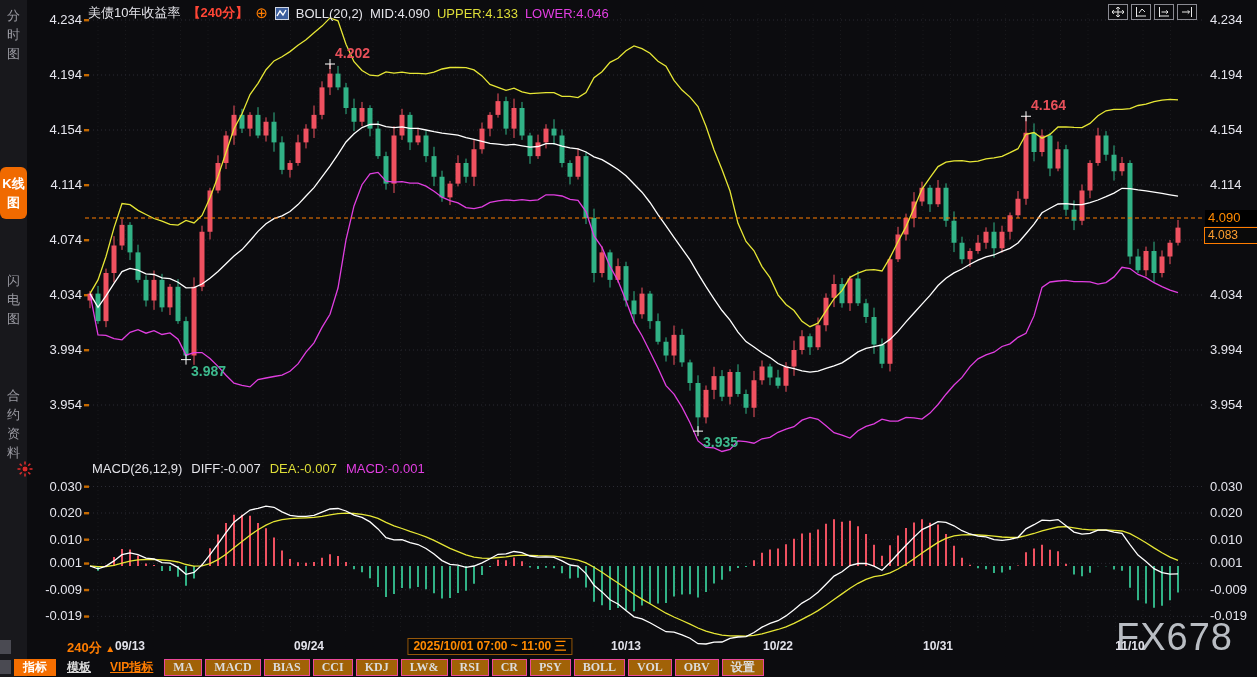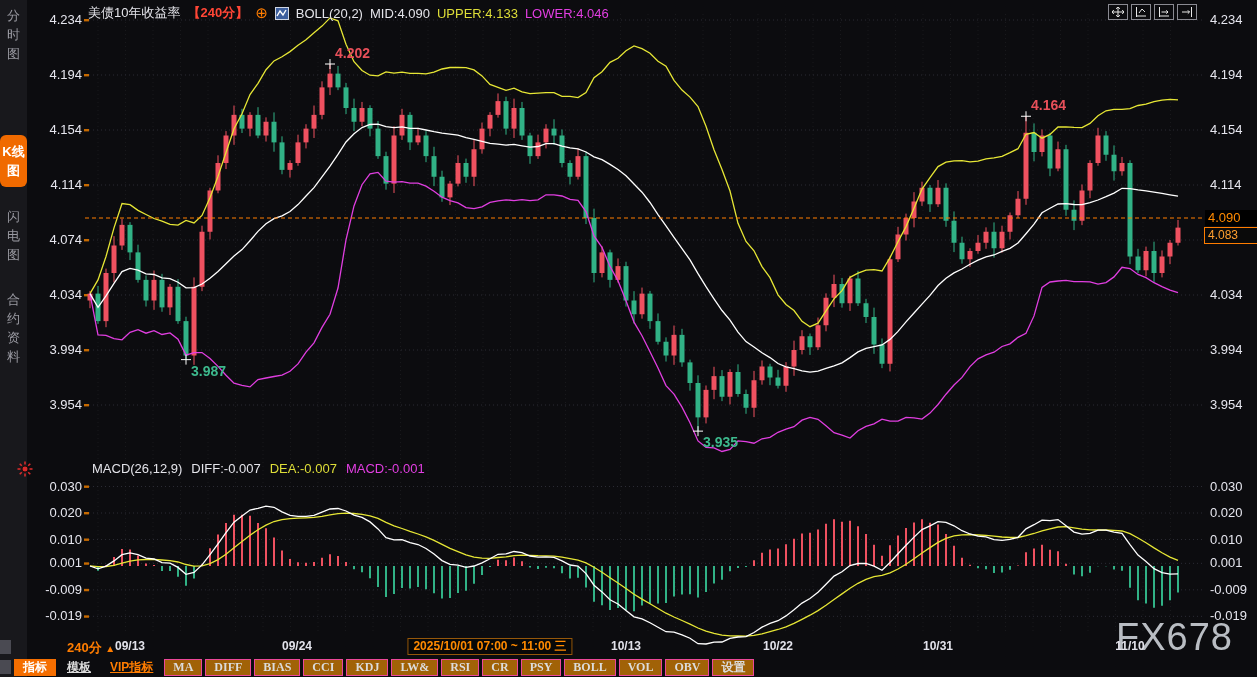--- a/index.html
+++ b/index.html
@@ -1,20 +1,20 @@
 <!DOCTYPE html>
 <html><head>
 <meta charset="utf-8">
 <style>
   html,body{margin:0;padding:0;background:#000;}
   #app{position:relative;width:1257px;height:677px;background:#0c0c0f;overflow:hidden;
        font-family:"Liberation Sans",sans-serif;-webkit-font-smoothing:antialiased;}
   .abs{position:absolute;}
   
-  #sidebar{position:absolute;left:0;top:0;width:27px;height:677px;background:#18181c;display:flex;flex-direction:column;align-items:center;}
+  #sidebar{position:absolute;left:0;top:0;width:27px;height:677px;background:#18181c;display:flex;flex-direction:column;align-items:center;gap:32px;}
   .side-item{width:17px;word-break:break-all;line-height:19px;font-size:13px;color:#9a9aa2;text-align:center;cursor:pointer;}
   .side-item.sel{width:27px;background:#f06a00;color:#fff;padding:7px 0;font-weight:bold;border-radius:6px;}
   
   #hdr{position:absolute;left:88px;top:4px;height:18px;display:flex;align-items:center;gap:7px;font-size:13px;white-space:nowrap;}
   .t-white{color:#e4e4ea;} .t-red{color:#ff4636;font-weight:bold;} .t-yellow{color:#dede38;text-align:right;} .t-mag{color:#e23ee2;} .t-orange{color:#ff7d00;}
   #hdr-icons{position:absolute;left:1108px;top:4px;display:flex;gap:3px;}
   .hicon{width:18px;height:14px;border:1px solid #8a8a92;background:#0c0c0f;display:flex;align-items:center;justify-content:center;cursor:pointer;}
   
   .pl{position:absolute;width:46px;text-align:right;font-size:13px;color:#e6e6ee;}
   .pr{position:absolute;left:1210px;font-size:13px;color:#e6e6ee;}
@@ -650,21 +650,21 @@
   </div>
   <div id="xcross" style="left: 490px;">2025/10/01 07:00 ~ 11:00 三</div>
 
   <div class="handle" style="top:640px;"></div>
   <div class="handle" style="top:660px;"></div>
   <div id="btoolbar">
       <span class="tb selected">指标</span>
       <span class="tb underline">模板</span>
       <span class="tb vip">VIP指标</span>
       <span class="tb box">MA</span>
-      <span class="tb box">DIFF</span>
+      <span class="tb box">MACD</span>
       <span class="tb box">BIAS</span>
       <span class="tb box">CCI</span>
       <span class="tb box">KDJ</span>
       <span class="tb box">LW&amp;</span>
       <span class="tb box">RSI</span>
       <span class="tb box">CR</span>
       <span class="tb box">PSY</span>
       <span class="tb box">BOLL</span>
       <span class="tb box">VOL</span>
       <span class="tb box">OBV</span>
@@ -693,18 +693,18 @@
     <div class="pr" style="top: 505px;">0.020</div>
     <div class="pl" style="left: 36px; top: 531.5px;">0.010</div>
     <div class="pr" style="top: 531.5px;">0.010</div>
     <div class="pl" style="left: 36px; top: 555.35px;">0.001</div>
     <div class="pr" style="top: 555.35px;">0.001</div>
     <div class="pl" style="left: 36px; top: 581.85px;">-0.009</div>
     <div class="pr" style="top: 581.85px;">-0.009</div>
     <div class="pl" style="left: 36px; top: 608.35px;">-0.019</div>
     <div class="pr" style="top: 608.35px;">-0.019</div>
     <div class="xtick" style="left: 130px;">09/13</div>
-    <div class="xtick" style="left: 290px; padding-left: 14px;">09/24</div>
+    <div class="xtick" style="left: 302px; padding-left: 14px;">09/24</div>
     <div class="xtick" style="left: 626px;">10/13</div>
     <div class="xtick" style="left: 778px;">10/22</div>
     <div class="xtick" style="left: 938px;">10/31</div>
     <div class="xtick" style="left: 1130px;">11/10</div>
   </div>
 
 </body></html>

